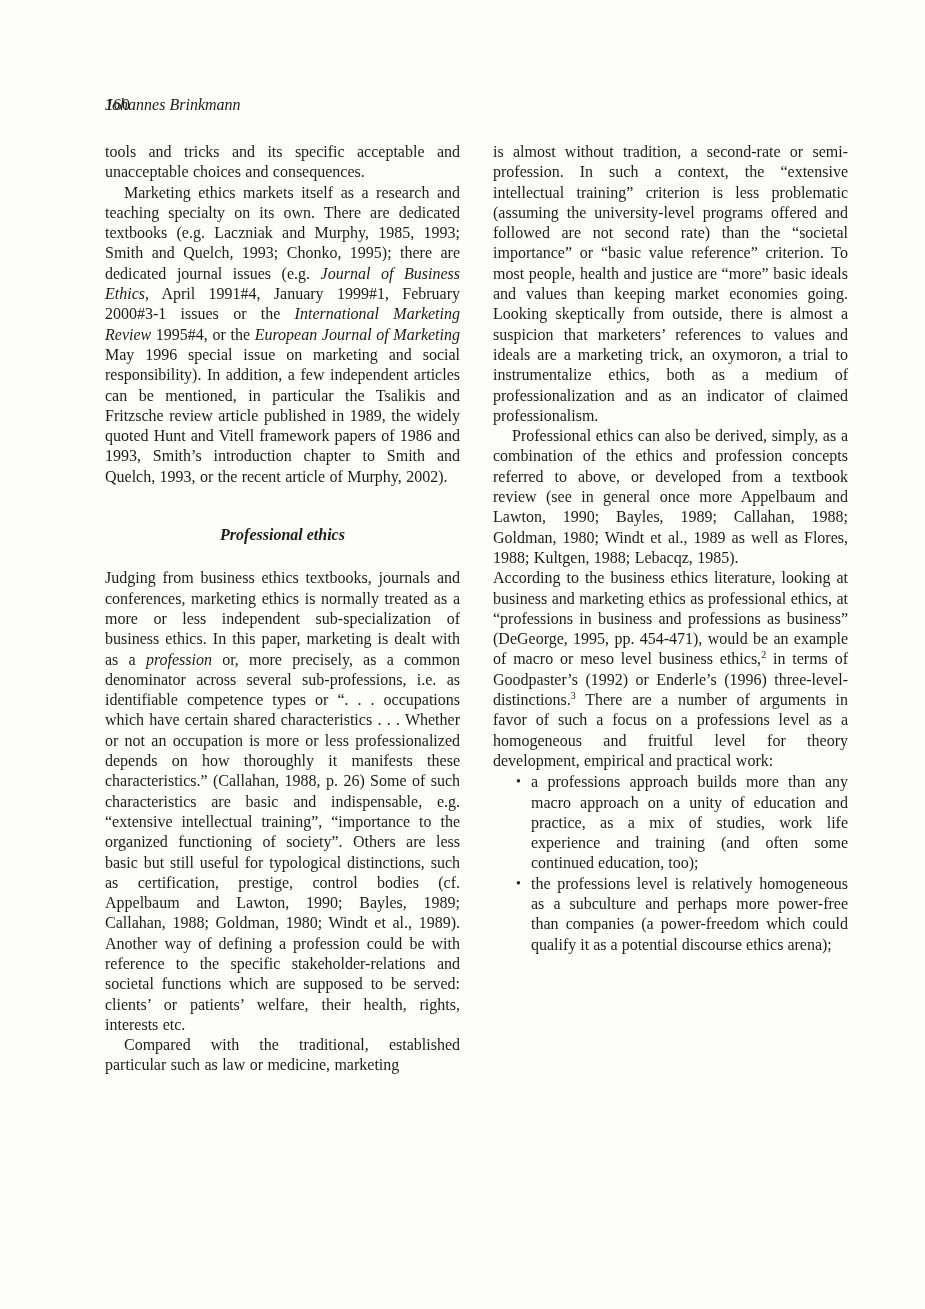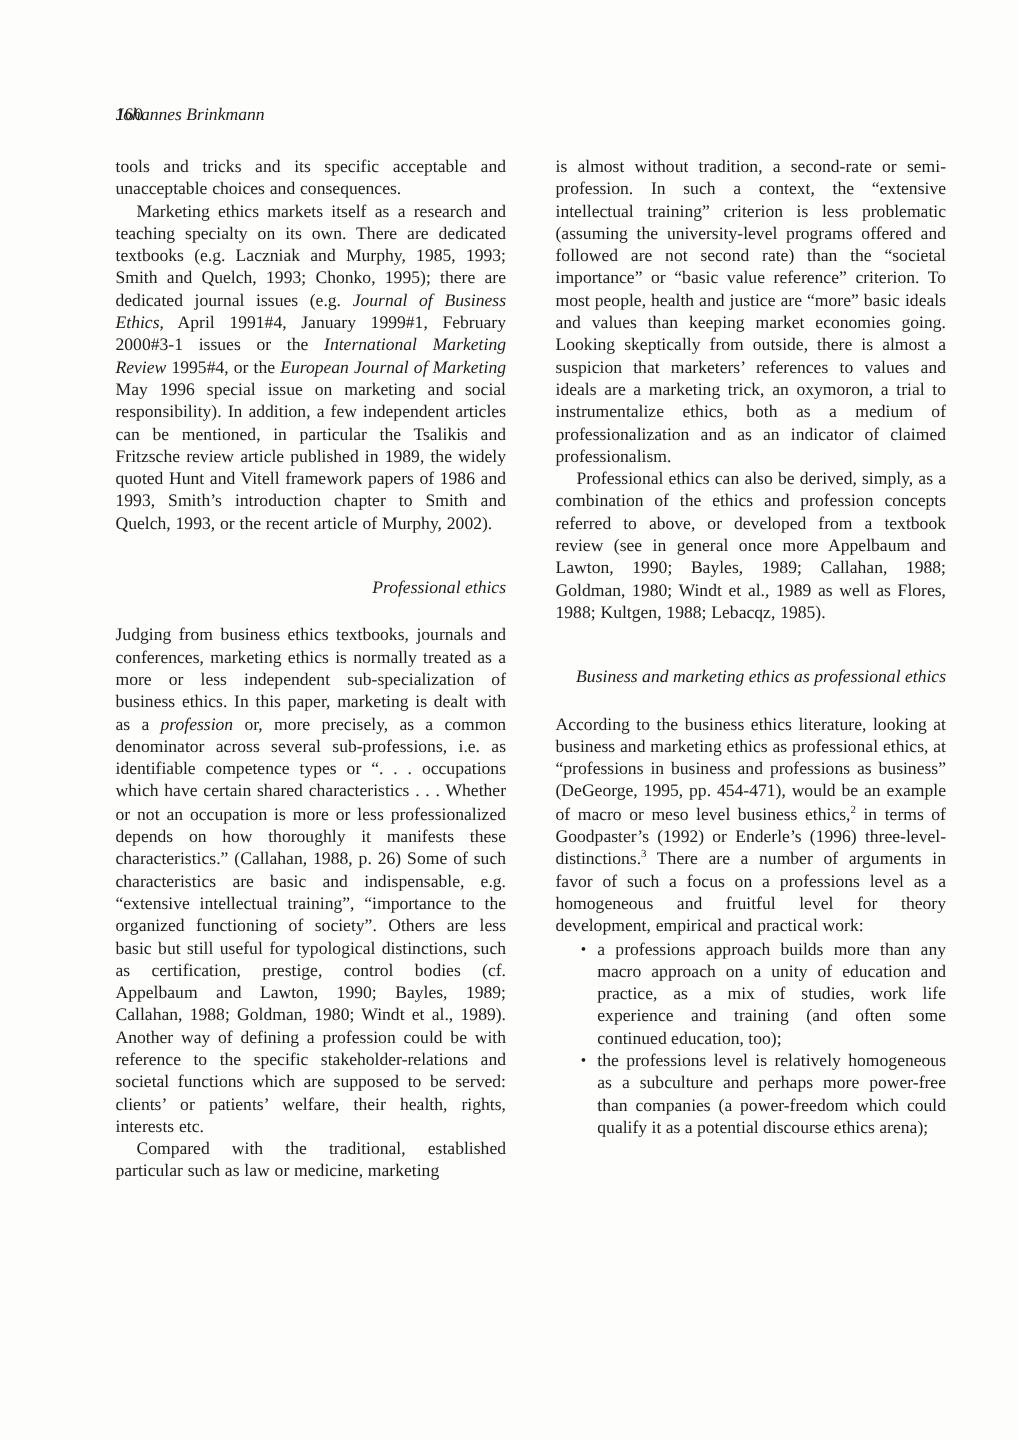--- a/index.html
+++ b/index.html
@@ -35,41 +35,41 @@
     letter-spacing:.5px;
   }
   .running-head{
     position:absolute;left:0;right:0;top:0;
     text-align:left;
     font-style:italic;
   }
   .columns{
     margin-top:24px;
     display:flex;
-    gap:45px;
+    gap:33px;
   }
   .col{
     width:355px;
     flex:0 0 355px;
     font-size:16px;
     line-height:20.3px;
     text-align:justify;
   }
   .para{
     margin:0;
     word-spacing:.4px;
   }
   .para.indent{ text-indent:19px; }
   .section-heading{
     font-style:italic;
-    font-weight:normal;
+    font-weight:bold;
     font-size:16px;
     line-height:20.3px;
     margin:38px 0 23px 0;
-    text-align:right;
+    text-align:center;
   }
   ul.bullets{
     list-style:none;
     margin:1px 0 0 0;
     padding:0 0 0 22px;
   }
   ul.bullets li{
     position:relative;
     padding-left:16px;
   }
@@ -99,21 +99,20 @@
       <div class="col" id="col-left">
           <p class="para"><span>tools and tricks and its specific acceptable and unacceptable choices and consequences.</span></p>
           <p class="para indent"><span>Marketing ethics markets itself as a research and teaching specialty on its own. There are dedicated textbooks (e.g. Laczniak and Murphy, 1985, 1993; Smith and Quelch, 1993; Chonko, 1995); there are dedicated journal issues (e.g. </span><i>Journal of Business Ethics</i><span>, April 1991#4, January 1999#1, February 2000#3-1 issues or the </span><i>International Marketing Review</i><span> 1995#4, or the </span><i>European Journal of Marketing</i><span> May 1996 special issue on marketing and social responsibility). In addition, a few independent articles can be mentioned, in particular the Tsalikis and Fritzsche review article published in 1989, the widely quoted Hunt and Vitell framework papers of 1986 and 1993, Smith’s introduction chapter to Smith and Quelch, 1993, or the recent article of Murphy, 2002).</span></p>
           <h3 class="section-heading"><i>Professional ethics</i></h3>
           <p class="para"><span>Judging from business ethics textbooks, journals and conferences, marketing ethics is normally treated as a more or less independent sub-specialization of business ethics. In this paper, marketing is dealt with as a </span><i>profession</i><span> or, more precisely, as a common denominator across several sub-professions, i.e. as identifiable competence types or “. . . occupations which have certain shared characteristics . . . Whether or not an occupation is more or less professionalized depends on how thoroughly it manifests these characteristics.” (Callahan, 1988, p. 26) Some of such characteristics are basic and indispensable, e.g. “extensive intellectual training”, “importance to the organized functioning of society”. Others are less basic but still useful for typological distinctions, such as certification, prestige, control bodies (cf. Appelbaum and Lawton, 1990; Bayles, 1989; Callahan, 1988; Goldman, 1980; Windt et al., 1989). Another way of defining a profession could be with reference to the specific stakeholder-relations and societal functions which are supposed to be served: clients’ or patients’ welfare, their health, rights, interests etc.</span></p>
           <p class="para indent"><span>Compared with the traditional, established particular such as law or medicine, marketing</span></p>
         </div>
       <div class="col" id="col-right">
           <p class="para"><span>is almost without tradition, a second-rate or semi-profession. In such a context, the “extensive intellectual training” criterion is less problematic (assuming the university-level programs offered and followed are not second rate) than the “societal importance” or “basic value reference” criterion. To most people, health and justice are “more” basic ideals and values than keeping market economies going. Looking skeptically from outside, there is almost a suspicion that marketers’ references to values and ideals are a marketing trick, an oxymoron, a trial to instrumentalize ethics, both as a medium of professionalization and as an indicator of claimed professionalism.</span></p>
           <p class="para indent"><span>Professional ethics can also be derived, simply, as a combination of the ethics and profession concepts referred to above, or developed from a textbook review (see in general once more Appelbaum and Lawton, 1990; Bayles, 1989; Callahan, 1988; Goldman, 1980; Windt et al., 1989 as well as Flores, 1988; Kultgen, 1988; Lebacqz, 1985).</span></p>
-          <h3 class="section-heading"><i>Business and marketing ethics as professional ethics</i></h3>
           <p class="para"><span>According to the business ethics literature, looking at business and marketing ethics as professional ethics, at “professions in business and professions as business” (DeGeorge, 1995, pp. 454-471), would be an example of macro or meso level business ethics,</span><sup>2</sup><span> in terms of Goodpaster’s (1992) or Enderle’s (1996) three-level-distinctions.</span><sup>3</sup><span> There are a number of arguments in favor of such a focus on a professions level as a homogeneous and fruitful level for theory development, empirical and practical work:</span></p>
           <ul class="bullets">
             <li><span>a professions approach builds more than any macro approach on a unity of education and practice, as a mix of studies, work life experience and training (and often some continued education, too);</span></li>
             <li><span>the professions level is relatively homogeneous as a subculture and perhaps more power-free than companies (a power-freedom which could qualify it as a potential discourse ethics arena);</span></li>
           </ul>
         </div>
     </div>
   </div>
 </div>
 

